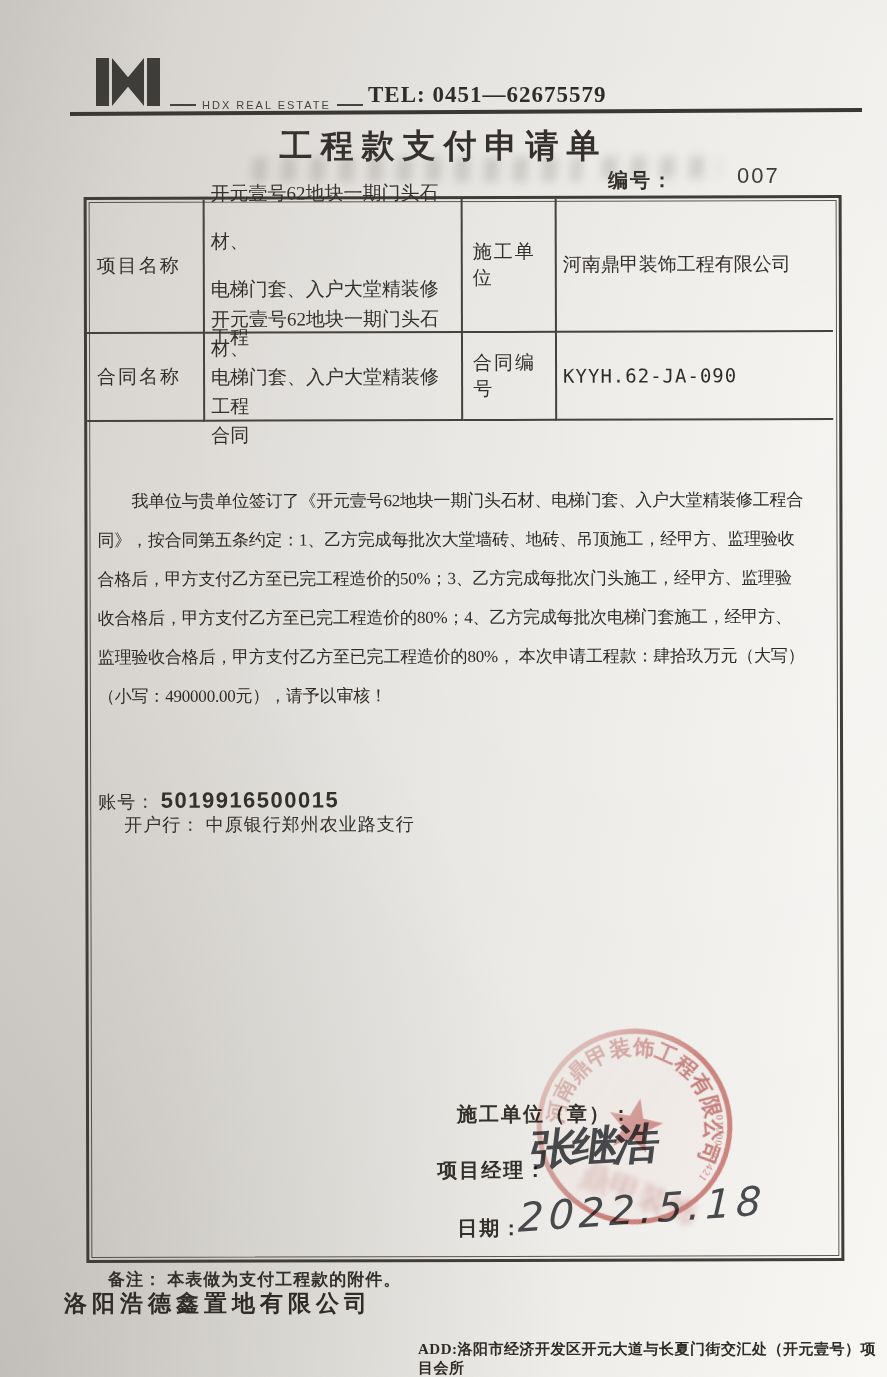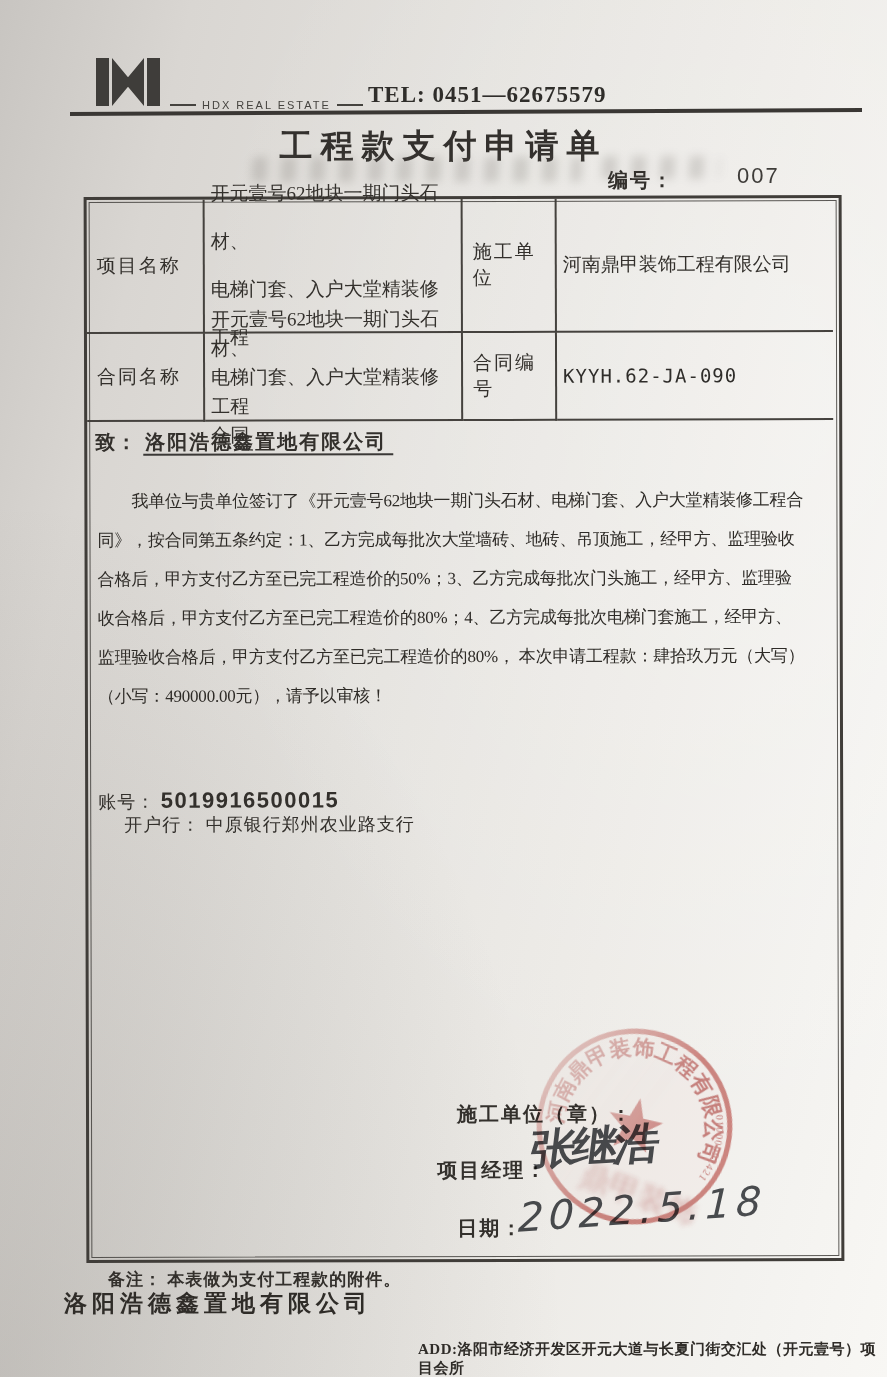--- a/index.html
+++ b/index.html
@@ -121,24 +121,20 @@
       <div class="cell cell-val last">河南鼎甲装饰工程有限公司</div>
 
       <div class="cell cell-label">合同名称</div>
       <div class="cell cell-val r2v">开元壹号62地块一期门头石材、
 电梯门套、入户大堂精装修工程
 合同</div>
       <div class="cell cell-label">合同编号</div>
       <div class="cell cell-val last contract-no">KYYH.62-JA-090</div>
     </div>
 
-    <div class="abs to-line">
-      <span>致：</span>
-      <span class="to-name">洛阳浩德鑫置地有限公司</span>
-    </div>
 
     <div class="abs body-par">我单位与贵单位签订了《开元壹号62地块一期门头石材、电梯门套、入户大堂精装修工程合
 同》，按合同第五条约定：1、乙方完成每批次大堂墙砖、地砖、吊顶施工，经甲方、监理验收
 合格后，甲方支付乙方至已完工程造价的50%；3、乙方完成每批次门头施工，经甲方、监理验
 收合格后，甲方支付乙方至已完工程造价的80%；4、乙方完成每批次电梯门套施工，经甲方、
 监理验收合格后，甲方支付乙方至已完工程造价的80%， 本次申请工程款：肆拾玖万元（大写）
 （小写：490000.00元），请予以审核！</div>
 
     <div class="abs acct">
       <span>账号：</span>

